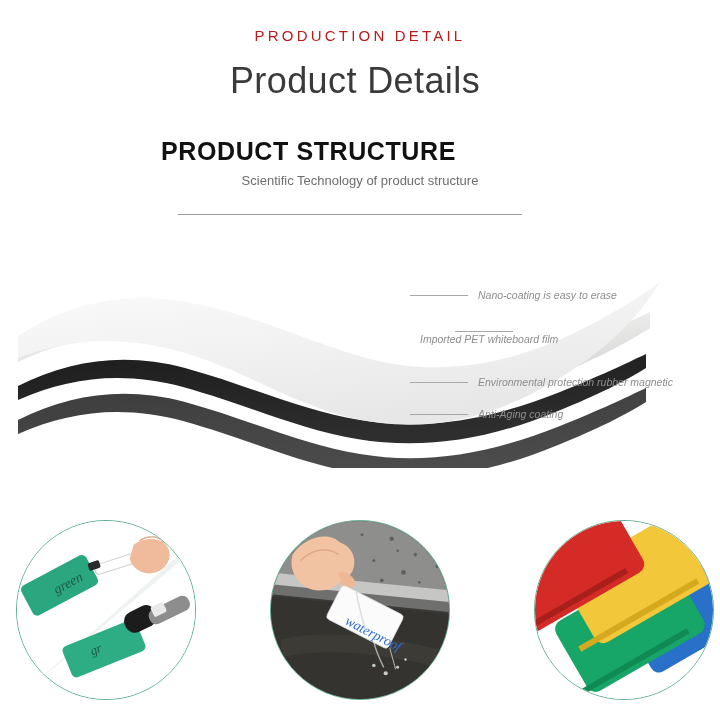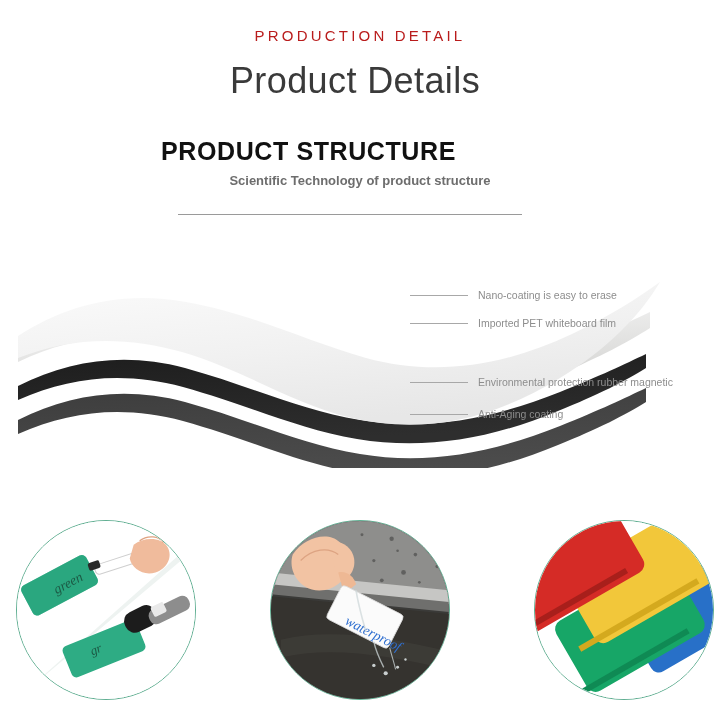--- a/index.html
+++ b/index.html
@@ -62,21 +62,21 @@
   }
 
   .section-sub {
     position: absolute;
     top: 173px;
     left: 0;
     width: 720px;
     text-align: center;
     font-size: 13px;
     color: #6d6d6d;
-    font-weight: 700;
+    font-weight: 400;
   }
 
   .divider {
     position: absolute;
     top: 214px;
     left: 178px;
     width: 344px;
     height: 1px;
     background: #9a9a9a;
   }
@@ -94,20 +94,21 @@
     width: 720px;
     height: 250px;
   }
 
   .callouts {
     position: absolute;
     top: 218px;
     left: 0;
     width: 720px;
     height: 250px;
+    font-style: italic;
   }
   .callout {
     position: absolute;
     left: 410px;
     height: 14px;
     display: flex;
     align-items: center;
   }
   .callout .leader {
     width: 58px;
@@ -116,21 +117,21 @@
     flex: none;
   }
   .callout .ctext {
     margin-left: 10px;
     font-size: 10.5px;
     color: #8d8d8d;
     white-space: nowrap;
     line-height: 14px;
   }
   .callout-0 { top: 70px; }
-  .callout-1 { top: 98px; }
+  .callout-1 { top: 113px; flex-direction: column; }
   .callout-2 { top: 157px; }
   .callout-3 { top: 189px; }
 
   
   .features {
     position: absolute;
     top: 520px;
     left: 0;
     width: 720px;
     height: 190px;

